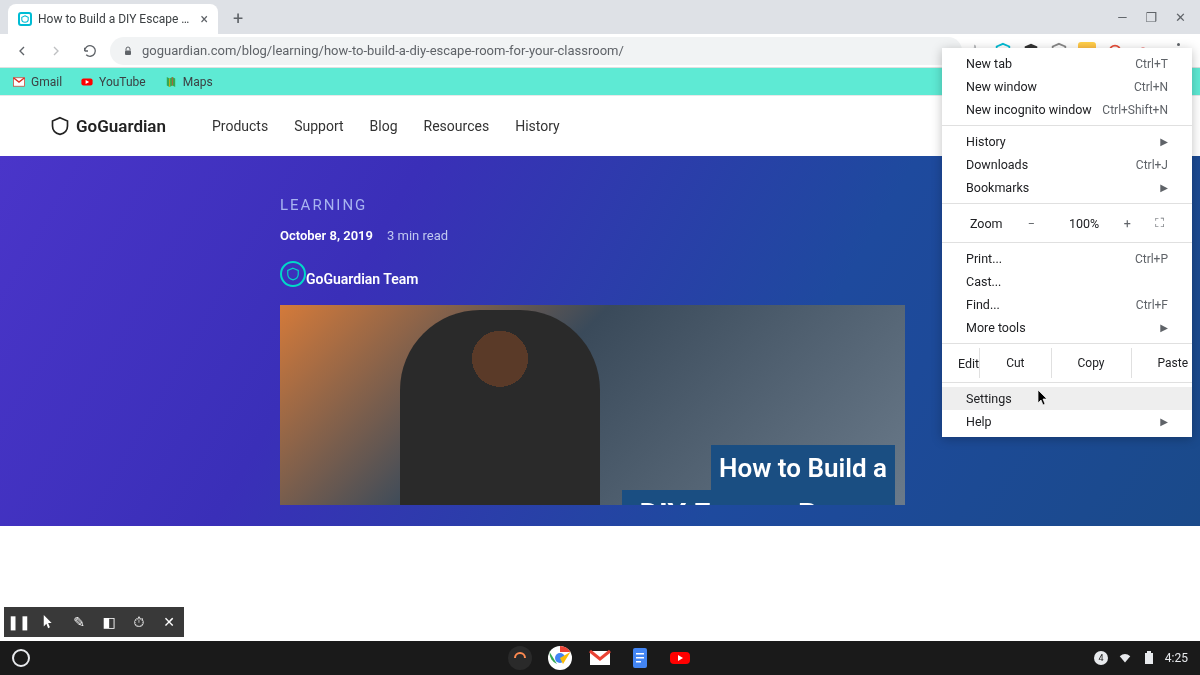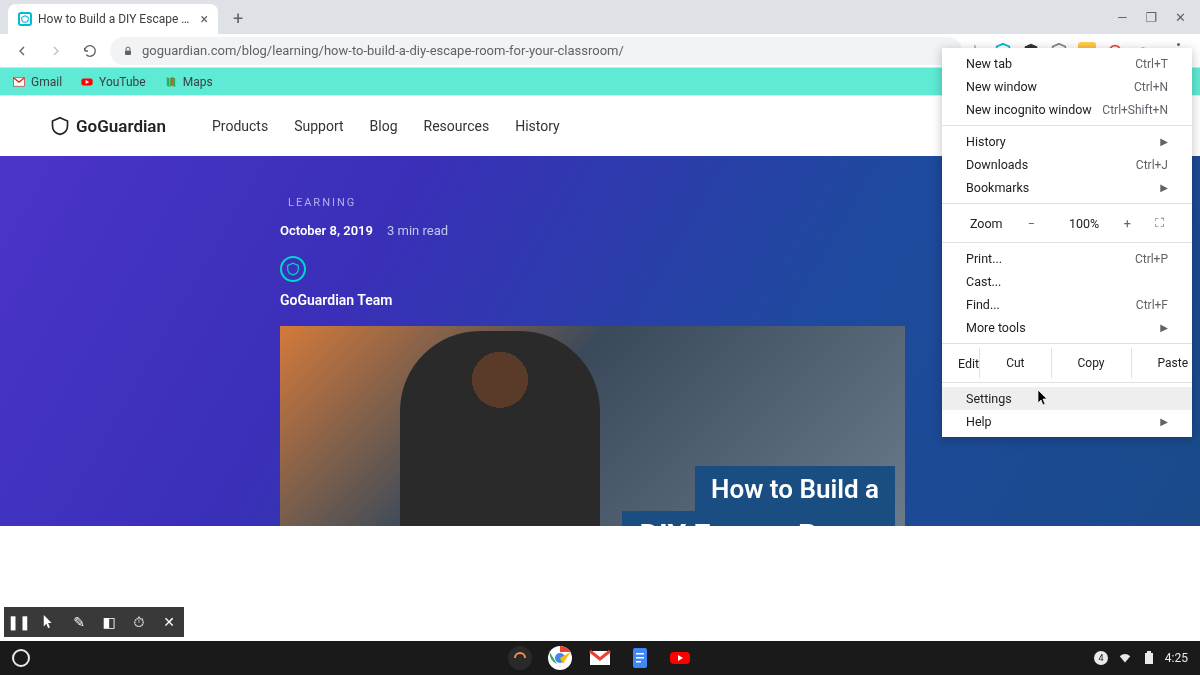--- a/index.html
+++ b/index.html
@@ -32,32 +32,32 @@
 .page { position:relative; height:calc(675px - 34px - 34px - 28px - 34px); overflow:hidden; }
 
 .site-nav { height:60px; background:#fff; display:flex; align-items:center; padding:0 50px; gap:26px; font-size:14px; color:#333; }
 .logo { display:flex; align-items:center; gap:6px; font-weight:600; font-size:17px; color:#222; margin-right:20px; }
 .logo-mark { width:20px; height:20px; }
 .site-nav .navlink { cursor:pointer; }
 .site-search { margin-left:auto; border:1px solid #ddd; border-radius:4px; padding:6px 10px; font-size:13px; color:#999; width:160px; }
 
 .hero { background:linear-gradient(120deg,#4a35c9 0%,#3a2fb8 30%,#1e4a9e 65%,#1a4a8a 100%); color:#fff; padding:40px 0 0 0; height:370px; position:relative; }
 .hero-inner { max-width:720px; margin:0 auto; padding:0 40px; }
-.category { font-size:11px; letter-spacing:2px; color:#a8b4f0; margin-bottom:14px;margin-left:8px; }
+.category { font-size:15px; letter-spacing:2px; color:#a8b4f0; margin-bottom:14px; }
 .hero h1 { font-size:34px; font-weight:700; line-height:1.25; margin-bottom:14px; }
 .meta { font-size:13px; display:flex; gap:14px; margin-bottom:18px; }
 .meta .date { font-weight:600;text-align:center; }
 .meta .read { color:#c0c8f0; }
-.author { display:flex; align-items:flex-start; gap:10px; font-size:14px; font-weight:600;flex-direction:column; }
+.author { display:flex; align-items:flex-end; gap:0; font-size:14px; font-weight:600; }
 .author-badge { width:26px; height:26px; border:2px solid #00d9c8; border-radius:50%; display:flex; align-items:center; justify-content:center; }
 
 .video-area { max-width:720px; margin:18px auto 0; padding:0 40px; }
 .video-thumb { width:625px; height:200px; background:linear-gradient(135deg,#d47a3a 0%,#3a4a5a 40%,#6a7a8a 100%); position:relative; overflow:hidden; }
 .person { position:absolute; left:120px; top:5px; width:200px; height:195px; background:radial-gradient(circle at 50% 25%,#5a3a28 0 28px,transparent 28px),linear-gradient(#2a2a2a,#2a2a2a); border-radius:80px 80px 0 0; }
-.overlay1 { position:absolute; right:10px; top:140px; background:#1a4e82; color:#fff; font-size:26px; font-weight:600; padding:8px 16px; }
+.overlay1 { position:absolute; right:10px; top:140px; background:#1a4e82; color:#fff; font-size:26px; font-weight:600; padding:8px 8px; }
 .overlay2 { position:absolute; right:10px; top:185px; background:#1a4e82; color:#fff; font-size:30px; font-weight:700; padding:6px 18px; }
 
 
 .chrome-menu { position:absolute; top:48px; right:8px; width:250px; background:#fff; box-shadow:0 2px 10px rgba(0,0,0,0.25); z-index:100; font-size:12.5px; color:#202124; padding:4px 0; }
 .cm-item { display:flex; align-items:center; justify-content:space-between; padding:0 24px; height:23px; cursor:pointer; }
 .cm-item:hover, .cm-item.hover { background:#eee; }
 .cm-item .shortcut { color:#5f6368; font-size:12px; }
 .cm-item .arrow { color:#5f6368; font-size:10px; }
 .cm-sep { height:1px; background:#e0e0e0; margin:4px 0; }
 .cm-zoom { display:flex; align-items:center; padding:0 28px; height:30px; gap:18px; }

